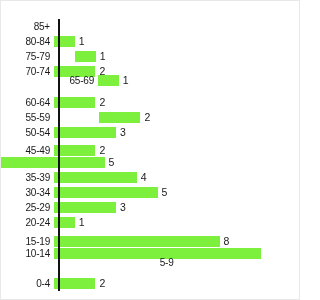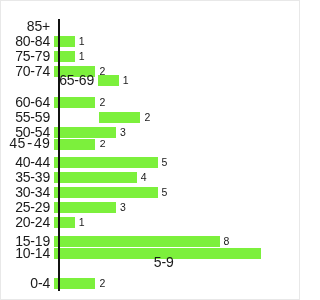--- a/index.html
+++ b/index.html
@@ -29,21 +29,21 @@
     left: 0;
     right: 0;
     height: 15px;
     display: flex;
     align-items: center;
   }
   .cat-label {
     width: 53px;
     flex: 0 0 53px;
     text-align: right;
-    font-size: 14px;
+    font-size: 10px;
     color: #1a1a1a;
     letter-spacing: -0.2px;
     line-height: 11px;
     padding-right: 4px;
     box-sizing: border-box;
     white-space: nowrap;
   }
   .bar-area {
     position: relative;
     flex: 1 1 auto;
@@ -80,21 +80,21 @@
         <div class="cat-label">85+</div>
         <div class="bar-area"></div>
       </div>
       <div class="row" style="top: 33.1px;">
         <div class="cat-label">80-84</div>
         <div class="bar-area">
           <div class="bar" style="width: 20.7px; background: rgb(124, 240, 60);"></div>
           <div class="val-label" style="color: rgb(26, 26, 26);">1</div>
         </div>
       </div>
-      <div class="row" style="top: 48.2px;">
+      <div class="row" style="top: 48.2px; gap: 21px;">
         <div class="cat-label">75-79</div>
         <div class="bar-area">
           <div class="bar" style="width: 20.7px; background: rgb(124, 240, 60);"></div>
           <div class="val-label" style="color: rgb(26, 26, 26);">1</div>
         </div>
       </div>
       <div class="row" style="top: 63.3px;">
         <div class="cat-label">70-74</div>
         <div class="bar-area">
           <div class="bar" style="width: 41.4px; background: rgb(124, 240, 60);"></div>
@@ -122,29 +122,28 @@
           <div class="val-label" style="color: rgb(26, 26, 26);">2</div>
         </div>
       </div>
       <div class="row" style="top: 123.7px;">
         <div class="cat-label">50-54</div>
         <div class="bar-area">
           <div class="bar" style="width: 62.1px; background: rgb(124, 240, 60);"></div>
           <div class="val-label" style="color: rgb(26, 26, 26);">3</div>
         </div>
       </div>
-      <div class="row" style="top: 136px; font-family: Liberation Mono, monospace;">
+      <div class="row" style="top: 142px;">
         <div class="cat-label">45-49</div>
         <div class="bar-area">
           <div class="bar" style="width: 41.4px; background: rgb(124, 240, 60);"></div>
           <div class="val-label" style="color: rgb(26, 26, 26);">2</div>
         </div>
       </div>
       <div class="row" style="top: 153.9px;">
-        <div class="cat-label">40-44</div>
         <div class="bar-area">
           <div class="bar" style="width: 103.5px; background: rgb(124, 240, 60);"></div>
           <div class="val-label" style="color: rgb(26, 26, 26);">5</div>
         </div>
       </div>
       <div class="row" style="top: 169px;">
         <div class="cat-label">35-39</div>
         <div class="bar-area">
           <div class="bar" style="width: 82.8px; background: rgb(124, 240, 60);"></div>
           <div class="val-label" style="color: rgb(26, 26, 26);">4</div>

